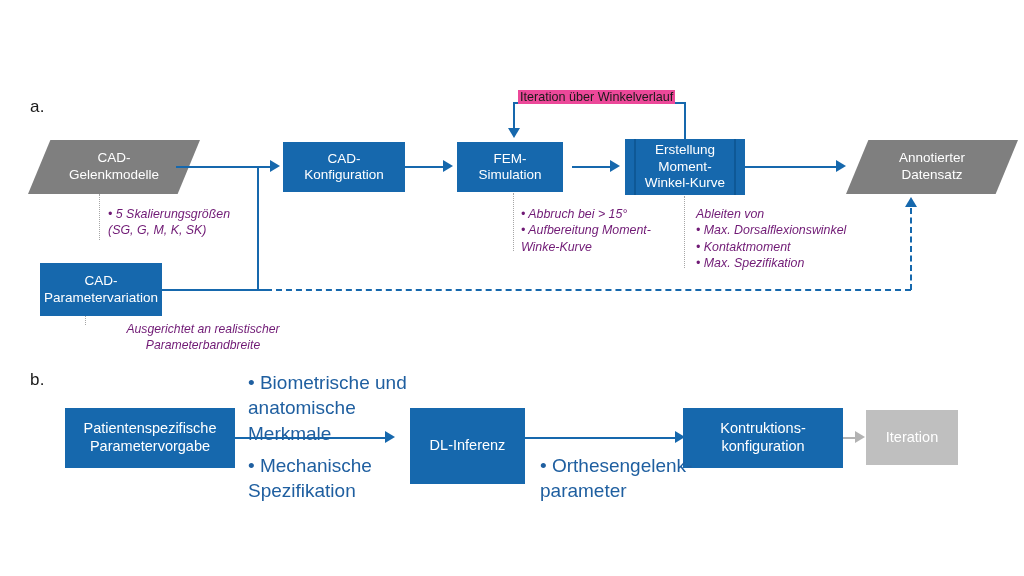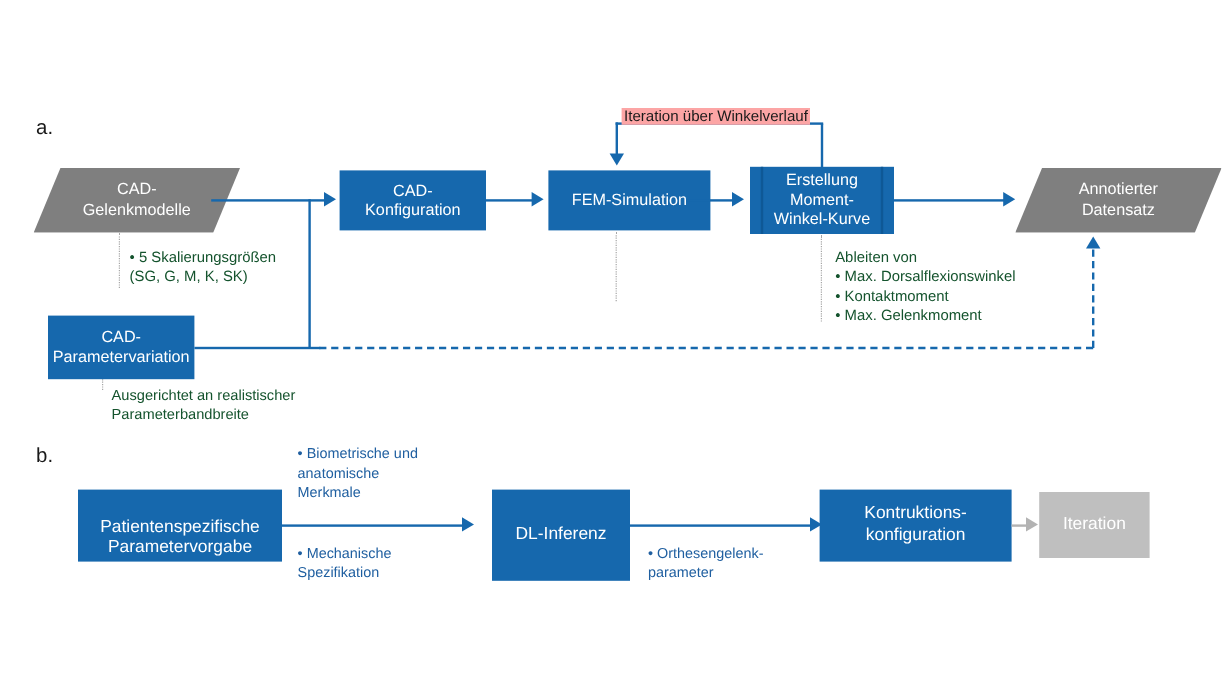--- a/index.html
+++ b/index.html
@@ -61,30 +61,31 @@
 
   
   .arr{position:absolute;width:0;height:0;}
   .arr.right{border-top:6.5px solid transparent;border-bottom:6.5px solid transparent;border-left:10px solid #1668ad;}
   .arr.down{border-left:6.5px solid transparent;border-right:6.5px solid transparent;border-top:10px solid #1668ad;}
   .arr.up{border-left:6.5px solid transparent;border-right:6.5px solid transparent;border-bottom:10px solid #1668ad;}
   .arr.right.gray{border-left-color:#b3b3b3;}
 
   
   .note{
-    position:absolute;color:#14532d;font-size:12.4px;line-height:1.32;
+    position:absolute;color:#701a75;font-size:12.4px;line-height:1.32;
     white-space:pre-line;
-  }
-  .note.small{font-size:12.2px;}
+    font-style:italic;
+  }
+  .note.small{font-size:12.2px;text-align:center;}
   .note-b{
-    position:absolute;color:#1f5fa0;font-size:12px;line-height:1.34;
+    position:absolute;color:#1f5fa0;font-size:19px;line-height:1.34;
     white-space:pre-line;
   }
   .loop-label{
-    position:absolute;color:#1a1a1a;font-size:12.6px;background:#fca5a5;
+    position:absolute;color:#1a1a1a;font-size:12.6px;background:#ec4899;
     padding:0 2px;
   }
 </style>
 </head>
 <body>
 
 <div id="stage">
 
   <div class="sec-letter" style="left:30px;top:97px;">a.</div>
 
@@ -99,21 +100,21 @@
 
   <div class="ln v" style="left:257px;top:166px;height:124px;"></div>
 
   <div class="box" style="left:283px;top:142px;width:122px;height:50px;">
     <span class="box-inner">CAD-Konfiguration</span>
   </div>
 
   <div class="ln h" style="left:405px;top:166px;width:40px;"></div>
   <div class="arr right" style="left:443px;top:160px;"></div>
 
-  <div class="box" style="left:457px;top:142px;width:135px;height:50px;">
+  <div class="box" style="left:457px;top:142px;width:106px;height:50px;">
     <span class="box-inner">FEM-Simulation</span>
   </div>
 
   <div class="ln h" style="left:572px;top:166px;width:40px;"></div>
   <div class="arr right" style="left:610px;top:160px;"></div>
 
   <div class="box" style="left:625px;top:139px;width:120px;height:56px;">
     <div class="proc-bar" style="left:9px;"></div>
     <div class="proc-bar" style="right:9px;"></div>
     <span class="box-inner" style="position:relative;z-index:2;">Erstellung
@@ -137,42 +138,45 @@
   <div class="loop-label" style="left:518px;top:90px;">Iteration über Winkelverlauf</div>
 
   <div class="dot-v" style="left:99px;top:194px;height:46px;"></div>
   <div class="dot-v" style="left:513px;top:193px;height:58px;"></div>
   <div class="dot-v" style="left:684px;top:196px;height:72px;"></div>
   <div class="dot-v" style="left:85px;top:305px;height:20px;"></div>
 
   <div class="note" style="left:108px;top:206px;width:200px;">• 5 Skalierungsgrößen
 (SG, G, M, K, SK)</div>
 
+  <div class="note" style="left:521px;top:206px;width:165px;">• Abbruch bei &gt; 15°
+• Aufbereitung Moment-
+   Winke-Kurve</div>
 
   <div class="note" style="left:696px;top:206px;width:200px;">Ableiten von
 • Max. Dorsalflexionswinkel
 • Kontaktmoment
-• Max. Gelenkmoment</div>
+• Max. Spezifikation</div>
 
   <div class="box" style="left:40px;top:263px;width:122px;height:53px;">
     <span class="box-inner">CAD-
 Parametervariation</span>
   </div>
   <div class="ln h" style="left:162px;top:289px;width:105px;"></div>
 
   <div class="dash-h" style="left:266px;top:289px;width:645px;"></div>
   <div class="dash-v" style="left:910px;top:208px;height:82px;"></div>
   <div class="arr up" style="left:905px;top:197px;"></div>
 
   <div class="note small" style="left:93px;top:321px;width:220px;">Ausgerichtet an realistischer
 Parameterbandbreite</div>
 
   <div class="sec-letter" style="left:30px;top:370px;">b.</div>
 
-  <div class="box" style="left:65px;top:408px;width:170px;height:60px;font-size:14.5px;align-items:flex-end;">
+  <div class="box" style="left:65px;top:408px;width:170px;height:60px;font-size:14.5px;">
     <span class="box-inner">Patientenspezifische
 Parametervorgabe</span>
   </div>
 
   <div class="ln h" style="left:235px;top:437px;width:152px;"></div>
   <div class="arr right" style="left:385px;top:431px;"></div>
 
   <div class="box" style="left:410px;top:408px;width:115px;height:76px;font-size:14.5px;">
     <span class="box-inner">DL-Inferenz</span>
   </div>

